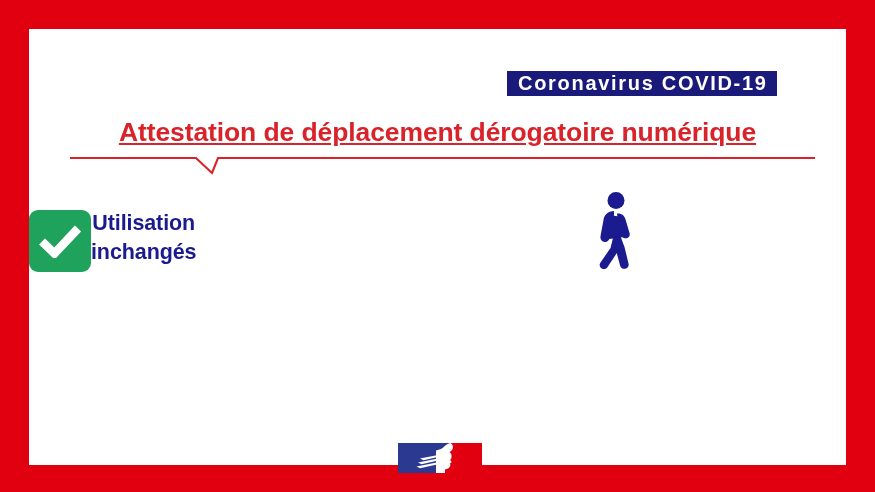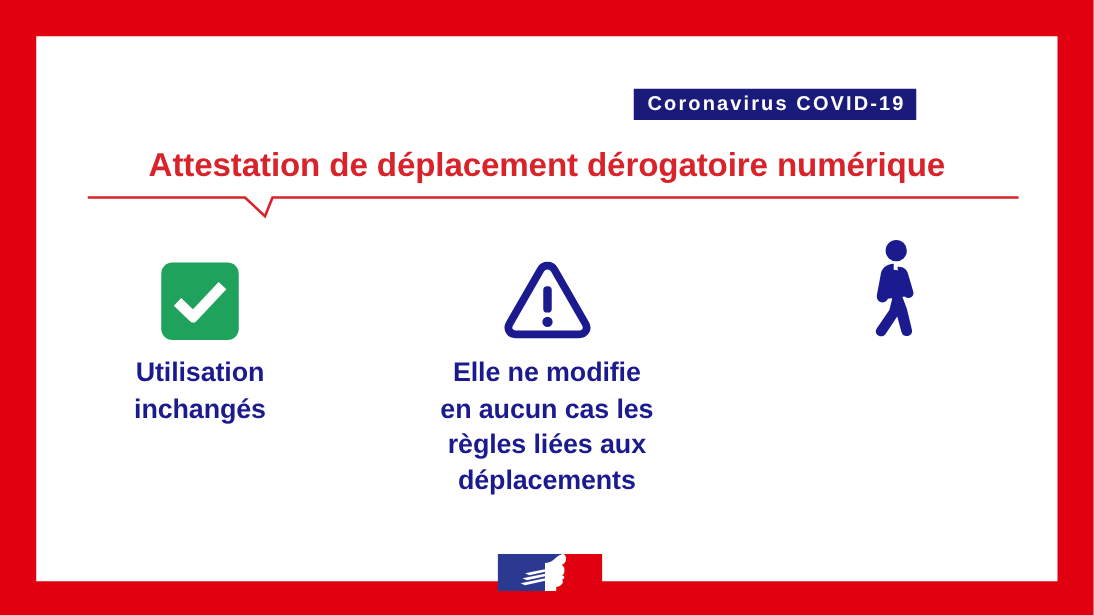--- a/index.html
+++ b/index.html
@@ -32,41 +32,42 @@
   }
 
   
   #covid-badge {
     position: absolute;
     left: 478px;
     top: 42px;
     height: 25px;
     background: #1a1a7a;
     color: #ffffff;
-    font-size: 16px;
+    font-size: 20px;
     font-weight: bold;
     letter-spacing: 1.7px;
     line-height: 25px;
     padding: 0 9px 0 11px;
     white-space: nowrap;
     box-sizing: border-box;
   }
 
   
   #title {
     position: absolute;
     left: 0px;
     top: 88px;
     width: 817px;
     text-align: center;
     color: #D8232A;
     font-size: 26.5px;
     font-weight: bold;
     letter-spacing: -0.1px;
     white-space: nowrap;
+    text-decoration: underline;
   }
 
   #title-rule {
     position: absolute;
     left: 41px;
     top: 126px;
     width: 745px;
     height: 20px;
   }
 
@@ -78,21 +79,20 @@
     width: 817px;
     height: 230px;
     display: flex;
     align-items: flex-start;
     justify-content: space-between;
   }
 
   .col {
     width: 262px;
     display: flex;
-    flex-direction: column;
     align-items: center;
   }
 
   .col-icon {
     height: 80px;
     display: flex;
     align-items: flex-end;
     justify-content: center;
   }
 
@@ -153,44 +153,20 @@
               <path d="M4,17.5 L16.5,29.5 L40,4.5" fill="none" stroke="#ffffff" stroke-width="8.5" stroke-linecap="butt" stroke-linejoin="miter"></path>
             </svg>
           </div>
         </div>
         <div class="col-text">
           <span class="ln">Utilisation</span>
           <span class="ln">inchangés</span>
         </div>
       </div>
 
-      <div class="col">
-        <div class="col-icon">
-          <svg width="72" height="66" viewBox="0 0 72 66">
-            <path d="M36 6.5
-                     C33.4 6.5 31.6 7.8 30.5 9.7
-                     L5.6 53.0
-                     C4.5 55.0 4.4 57.2 5.6 59.0
-                     C6.7 60.7 8.5 61.5 10.8 61.5
-                     L61.2 61.5
-                     C63.5 61.5 65.3 60.7 66.4 59.0
-                     C67.6 57.2 67.5 55.0 66.4 53.0
-                     L41.5 9.7
-                     C40.4 7.8 38.6 6.5 36 6.5 Z" fill="none" stroke="#1b1b8f" stroke-width="6.2" stroke-linejoin="round"></path>
-            <rect x="32.6" y="23" width="6.8" height="21" rx="3.1" fill="#1b1b8f"></rect>
-            <circle cx="36" cy="51.5" r="4.1" fill="#1b1b8f"></circle>
-          </svg>
-        </div>
-        <div class="col-text">
-          <span class="ln">Elle ne modifie</span>
-          <span class="ln">en aucun cas les</span>
-          <span class="ln">règles liées aux</span>
-          <span class="ln">déplacements</span>
-        </div>
-      </div>
 
       <div class="col">
         <div class="col-icon">
           <svg width="60" height="80" viewBox="0 0 60 80">
 
             <circle cx="32" cy="8.5" r="8.5" fill="#1b1b8f"></circle>
 
             <path d="M30 19
                      C24 19 20 23 19.5 28
                      L16.5 44

